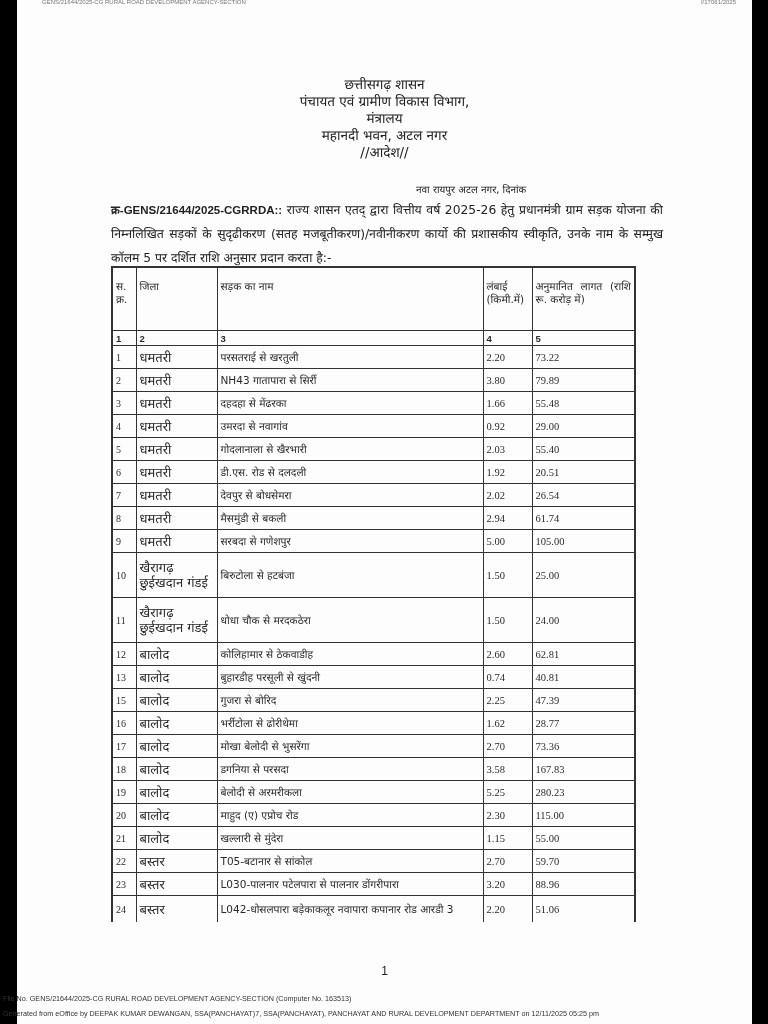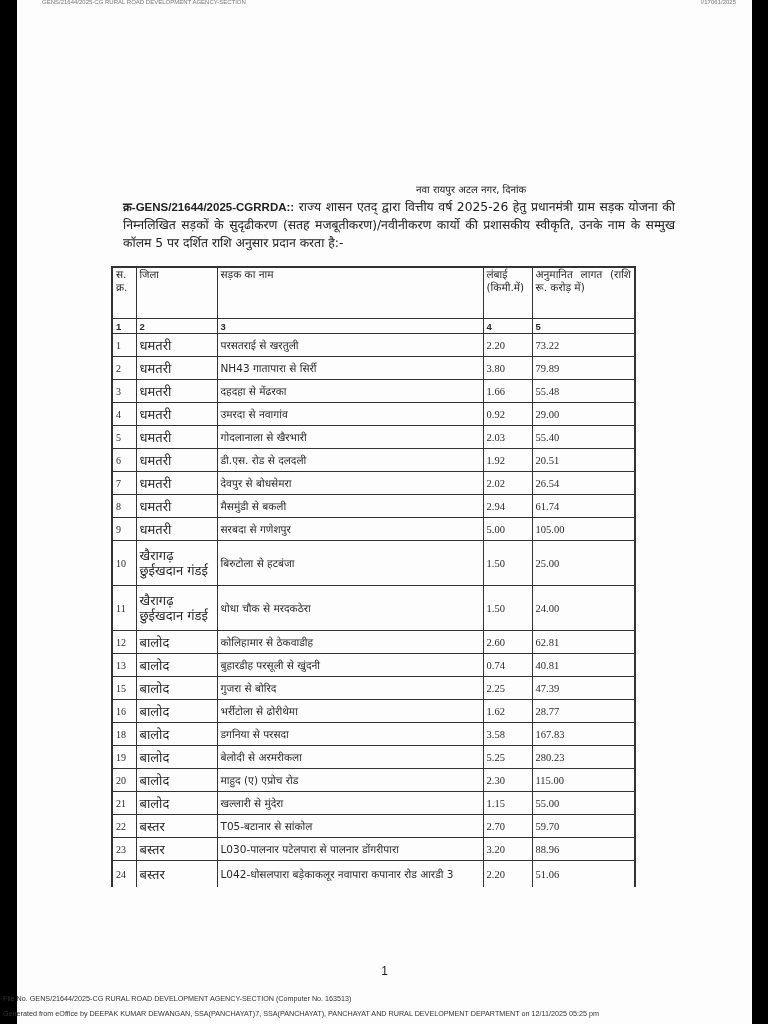--- a/index.html
+++ b/index.html
@@ -27,35 +27,35 @@
     font-family: "DejaVu Sans", sans-serif; color: #222;
   }
   .header-block div { white-space: nowrap; }
   .place-date {
     position: absolute; left: 399px; top: 182px;
     font-family: "DejaVu Sans", sans-serif; font-size: 10px; color: #222;
     white-space: nowrap;
   }
   .para {
     position: absolute; left: 94px; top: 198px; width: 552px;
-    font-family: "DejaVu Sans", sans-serif; font-size: 12.3px; line-height: 18px;
-    color: #222; text-align: justify; margin-left: 12px;
+    font-family: "DejaVu Sans", sans-serif; font-size: 12.3px; line-height: 24px;
+    color: #222; text-align: justify;
   }
   .para .ref { font-family: "Liberation Sans", sans-serif; font-weight: bold; font-size: 11.5px; }
   table.roads {
     position: absolute; left: 94px; top: 266px; width: 523px;
     border-collapse: collapse; table-layout: fixed;
     border-left: 2px solid #333; border-right: 2px solid #333; border-top: 2px solid #333;
   }
   table.roads td {
     border: 1.5px solid #333; padding: 0 3px; vertical-align: middle;
     font-size: 10px; color: #2a2a2a; overflow: hidden; white-space: nowrap;
   }
   table.roads tr.head td {
-    height: 50px; vertical-align: top; padding-top: 0;
+    height: 50px; vertical-align: top; padding-top: 12px;
     font-family: "DejaVu Sans", sans-serif; font-size: 10.5px; line-height: 13px; white-space: normal;
   }
   table.roads tr.colnum td {
     height: 14px; font-family: "Liberation Sans", sans-serif; font-weight: bold; font-size: 9.5px;
   }
   table.roads tr.row td { height: 22px; }
   table.roads tr.row.tall td { height: 44px; }
   table.roads tr.row.last td { border-bottom: none; height: 26px; }
   td.sn { font-family: "Liberation Serif", serif; font-size: 10px; }
   td.dist { font-family: "DejaVu Sans", sans-serif; font-size: 13px !important; color: #222; }
@@ -75,20 +75,27 @@
 </head>
 <body>
 
 <div class="page">
 
   <div class="top-strip">
     <span class="l">GENS/21644/2025-CG RURAL ROAD DEVELOPMENT AGENCY-SECTION</span>
     <span class="r">I/17061/2025</span>
   </div>
 
+  <div class="header-block">
+    <div>छत्तीसगढ़ शासन</div>
+    <div>पंचायत एवं ग्रामीण विकास विभाग,</div>
+    <div>मंत्रालय</div>
+    <div>महानदी भवन, अटल नगर</div>
+    <div>//आदेश//</div>
+  </div>
 
   <div class="place-date">नवा रायपुर अटल नगर, दिनांक</div>
 
   <div class="para">
     <span class="ref">क्र-GENS/21644/2025-CGRRDA::</span><span> राज्य शासन एतद् द्वारा वित्तीय वर्ष 2025-26 हेतु प्रधानमंत्री ग्राम सड़क योजना की निम्नलिखित सड़कों के सुदृढीकरण (सतह मजबूतीकरण)/नवीनीकरण कार्यो की प्रशासकीय स्वीकृति, उनके नाम के सम्मुख कॉलम 5 पर दर्शित राशि अनुसार प्रदान करता है:-</span>
   </div>
 
   <table class="roads">
     <colgroup>
       <col style="width:24px">
@@ -211,20 +218,27 @@
           <td class="num">47.39</td>
         </tr>
         <tr class="row">
           <td class="sn">16</td>
           <td class="dist">बालोद</td>
           <td class="road">भर्रीटोला से ढोरीथेमा</td>
           <td class="num">1.62</td>
           <td class="num">28.77</td>
         </tr>
         <tr class="row">
+          <td class="sn">17</td>
+          <td class="dist">बालोद</td>
+          <td class="road">मोखा बेलोदी से भुसरेंगा</td>
+          <td class="num">2.70</td>
+          <td class="num">73.36</td>
+        </tr>
+        <tr class="row">
           <td class="sn">18</td>
           <td class="dist">बालोद</td>
           <td class="road">डगनिया से परसदा</td>
           <td class="num">3.58</td>
           <td class="num">167.83</td>
         </tr>
         <tr class="row">
           <td class="sn">19</td>
           <td class="dist">बालोद</td>
           <td class="road">बेलोदी से अरमरीकला</td>

